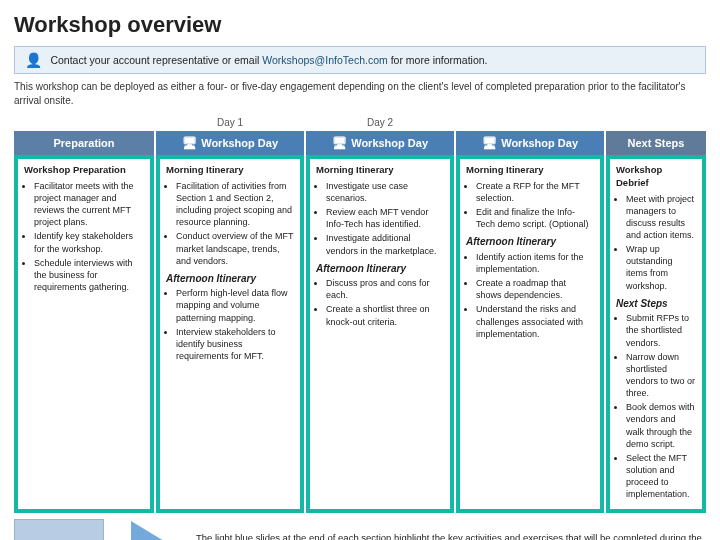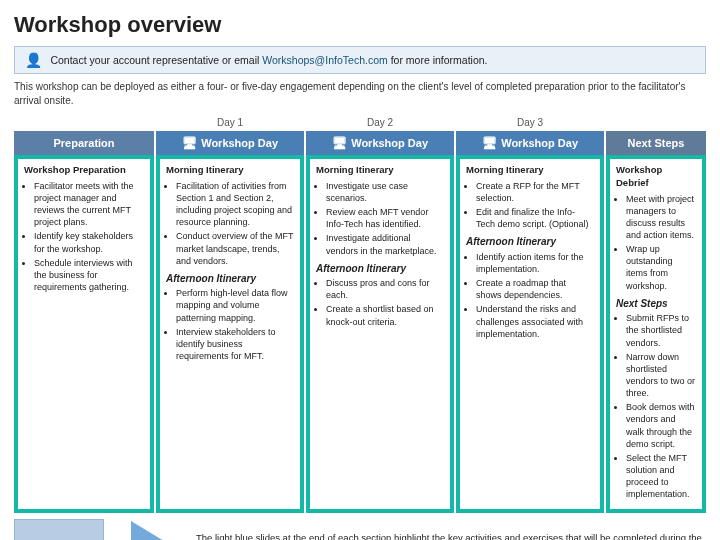--- a/index.html
+++ b/index.html
@@ -214,21 +214,20 @@
       Contact your account representative or email <a>Workshops@InfoTech.com</a> for more information.
     </span>
   </div>
 
   <div class="intro-text">This workshop can be deployed as either a four- or five-day engagement depending on the client's level of completed preparation prior to the facilitator's arrival onsite.</div>
 
   <div class="day-headers">
     <div class="day-label empty"></div>
     <div class="day-label">Day 1</div>
     <div class="day-label">Day 2</div>
-    <div class="day-label">Day 3</div>
     <div class="day-label empty"></div>
   </div>
 
   <div class="col-headers">
     <div class="col-header preparation">
       <span>Preparation</span>
     </div>
     <div class="col-header workshop-day">
       <span class="ws-icon">🖥</span>
       <span>Workshop Day</span>
@@ -273,21 +272,21 @@
     <div class="content-col">
       <div class="section-title">Morning Itinerary</div>
       <ul>
         <li>Investigate use case scenarios.</li>
         <li>Review each MFT vendor Info-Tech has identified.</li>
         <li>Investigate additional vendors in the marketplace.</li>
       </ul>
       <div class="subsection-title">Afternoon Itinerary</div>
       <ul>
         <li>Discuss pros and cons for each.</li>
-        <li>Create a shortlist based on knock-out criteria.</li>
+        <li>Create a shortlist three on knock-out criteria.</li>
       </ul>
     </div>
 
     <div class="content-col">
       <div class="section-title">Morning Itinerary</div>
       <ul>
         <li>Create a RFP for the MFT selection.</li>
         <li>Edit and finalize the Info-Tech demo script. (Optional)</li>
       </ul>
       <div class="subsection-title">Afternoon Itinerary</div>

